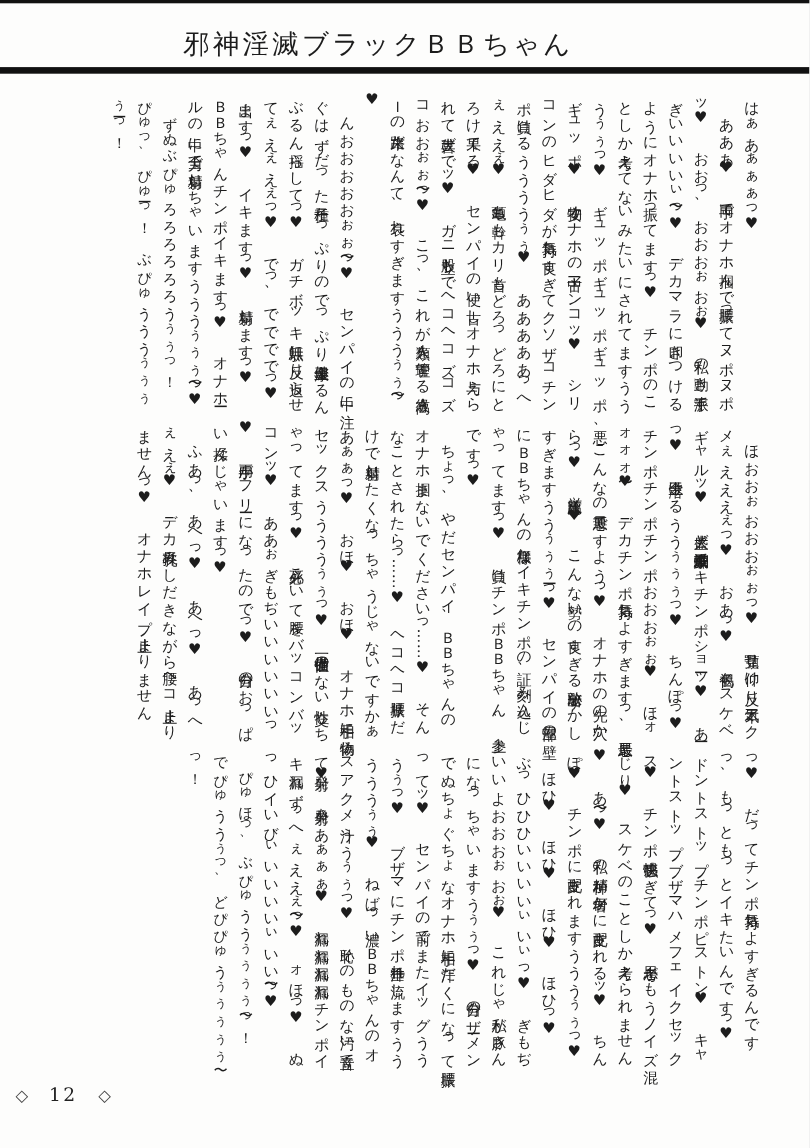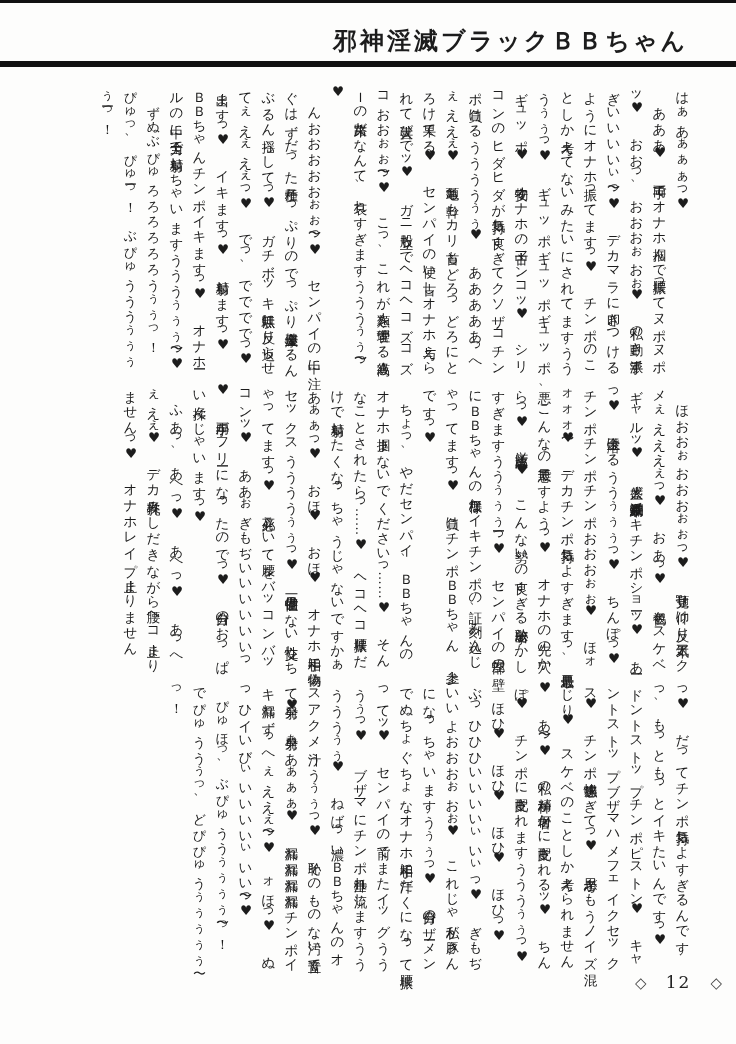--- a/index.html
+++ b/index.html
@@ -19,23 +19,24 @@
     box-sizing: border-box;
     overflow: hidden;
   }
   .page-header {
     text-align: right;
     padding: 22px 48px 0 0;
   }
   .page-title {
     margin: 0;
     font-size: 24px;
-    font-weight: bold;
+    font-weight: normal;
     letter-spacing: 3px;
     line-height: 1.3;
+    text-align: center;
   }
   .header-rule {
     width: 100%;
     height: 6px;
     background: #111;
     margin-top: 5px;
   }
   .text-area {
     padding-top: 16px;
   }
@@ -57,23 +58,23 @@
     text-indent: 0;
   }
   .band p.sfx {
     font-family: "DejaVu Sans", "Liberation Sans", sans-serif;
     font-size: 13px;
     letter-spacing: 1px;
   }
   .page-footer {
     position: absolute;
     left: 0;
-    bottom: 52px;
+    bottom: 38px;
     width: 100%;
-    text-align: right;
+    text-align: left;
     font-size: 16px;
     color: #333;
   }
   .page-footer .diamond {
     font-size: 15px;
     color: #444;
     margin: 0 14px;
   }
   .page-footer .num {
     font-size: 17px;

